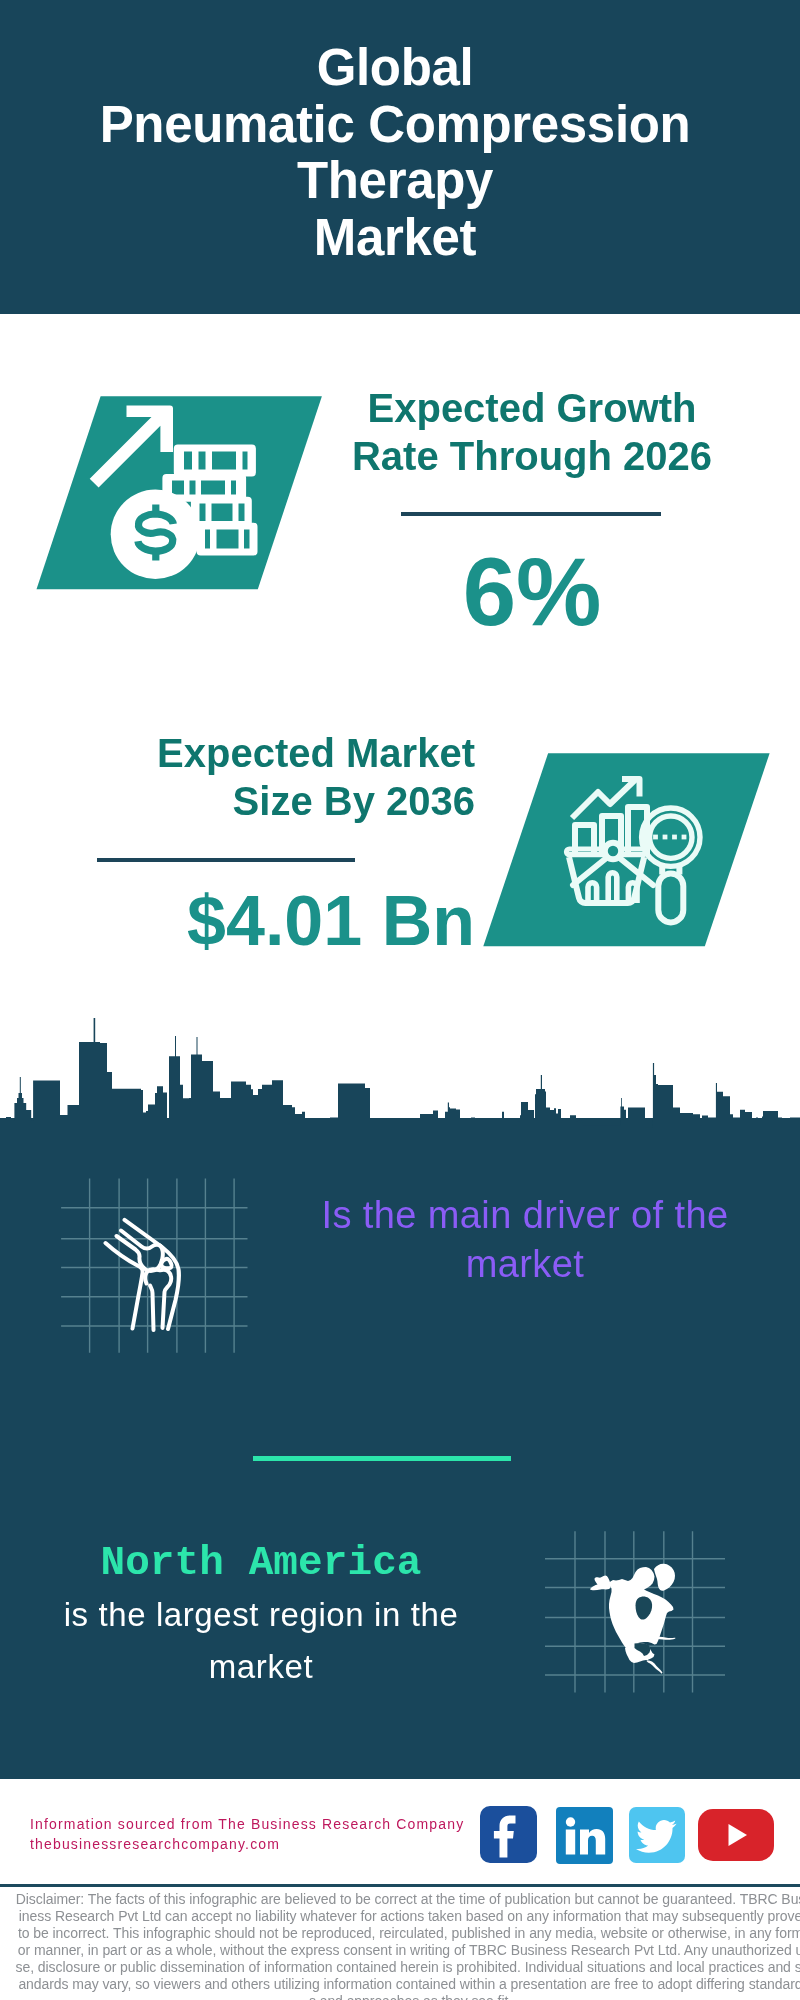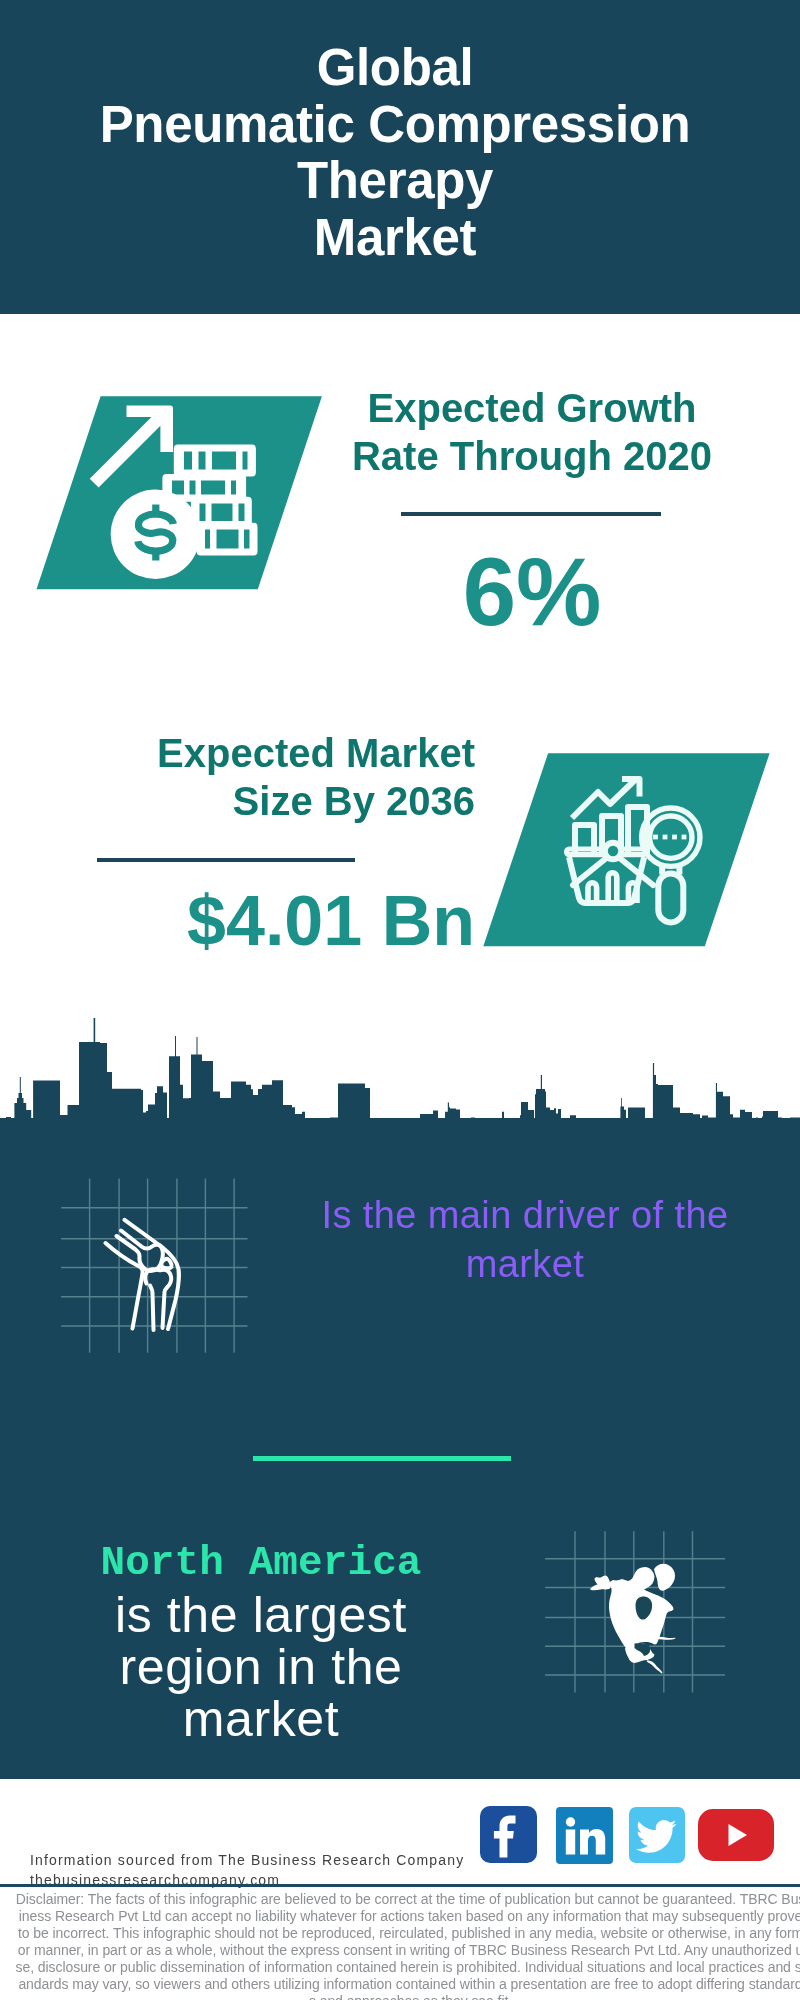--- a/index.html
+++ b/index.html
@@ -30,25 +30,25 @@
   
   .driver-icon{position:absolute;left:61px;top:1170px;width:200px;height:190px;}
   .driver-text{position:absolute;left:270px;top:1191px;width:510px;text-align:center;line-height:48.7px;}
   .driver-text .l1{color:#2ce5ab;font-size:38px;font-weight:bold;letter-spacing:-0.1px;}
   .driver-text .l2{color:#8b5cf6;font-size:38px;letter-spacing:0.4px;}
   .divider{position:absolute;left:253px;top:1456px;width:258px;height:5px;background:#2ce5ab;}
 
   
   .region-text{position:absolute;left:61px;top:1537px;width:400px;text-align:center;line-height:52px;}
   .region-text .l1{color:#2ce5ab;font-size:41px;font-weight:bold;letter-spacing:0.1px;font-family:Liberation Mono, monospace;}
-  .region-text .l2{color:#ffffff;font-size:50px;letter-spacing:0.6px;}
+  .region-text .l2{color:#ffffff;font-size:33px;letter-spacing:0.6px;}
   .region-icon{position:absolute;left:542px;top:1524px;width:190px;height:180px;}
 
   
-  .footer-src{position:absolute;left:30px;top:1814px;color:#404040;font-size:14px;line-height:20px;letter-spacing:1.16px;margin-top:36px;}
+  .footer-src{position:absolute;left:30px;top:1814px;color:#be185d;font-size:14px;line-height:20px;letter-spacing:1.16px;}
   .socials{position:absolute;left:480px;top:1806px;display:flex;align-items:flex-start;gap:0;}
   .social{display:block;line-height:0;}
   .hline{position:absolute;left:0;top:1884px;width:800px;height:2.5px;background:#1d4a5e;}
   .disclaimer{position:absolute;left:15px;top:1891px;width:791px;color:#8d9094;font-size:14px;line-height:17px;text-align:center;word-break:break-all;letter-spacing:-0.07px;}
 </style>
 </head>
 <body>
 
 <div class="page">
 
@@ -81,21 +81,21 @@
       </g>
       <g fill="none" stroke="#1b9189" stroke-width="7.2">
         <path d="M143.3,134.0 a18.5,10.8 0 0 0 -17.5,-10.0 a17.2,9.8 0 0 0 -17.2,9.8 a12.4,8.3 0 0 0 17.0,8.8 a12.4,8.3 0 0 1 17.0,8.8 a17.2,9.8 0 0 1 -17.2,9.8 a18.5,10.8 0 0 1 -17.5,-10.0"></path>
         <path d="M125.8,114.6 v9.3 M125.8,161.2 v9.3"></path>
       </g>
     </svg>
   </div>
   <div class="stat1-text">
     <div class="stat-head">
       <div>Expected Growth</div>
-      <div>Rate Through 2020</div>
+      <div>Rate Through 2026</div>
     </div>
     <div class="stat-rule" style="position:absolute;left:89px;top:128px;width:260px;height:3.5px;"></div>
     <div class="stat-value" style="position:absolute;left:0;top:158px;width:440px;font-size:96px;line-height:100px;">6%</div>
   </div>
 
   <div class="stat2-text">
     <div class="stat-head">
       <div>Expected Market</div>
       <div>Size By 2036</div>
     </div>

